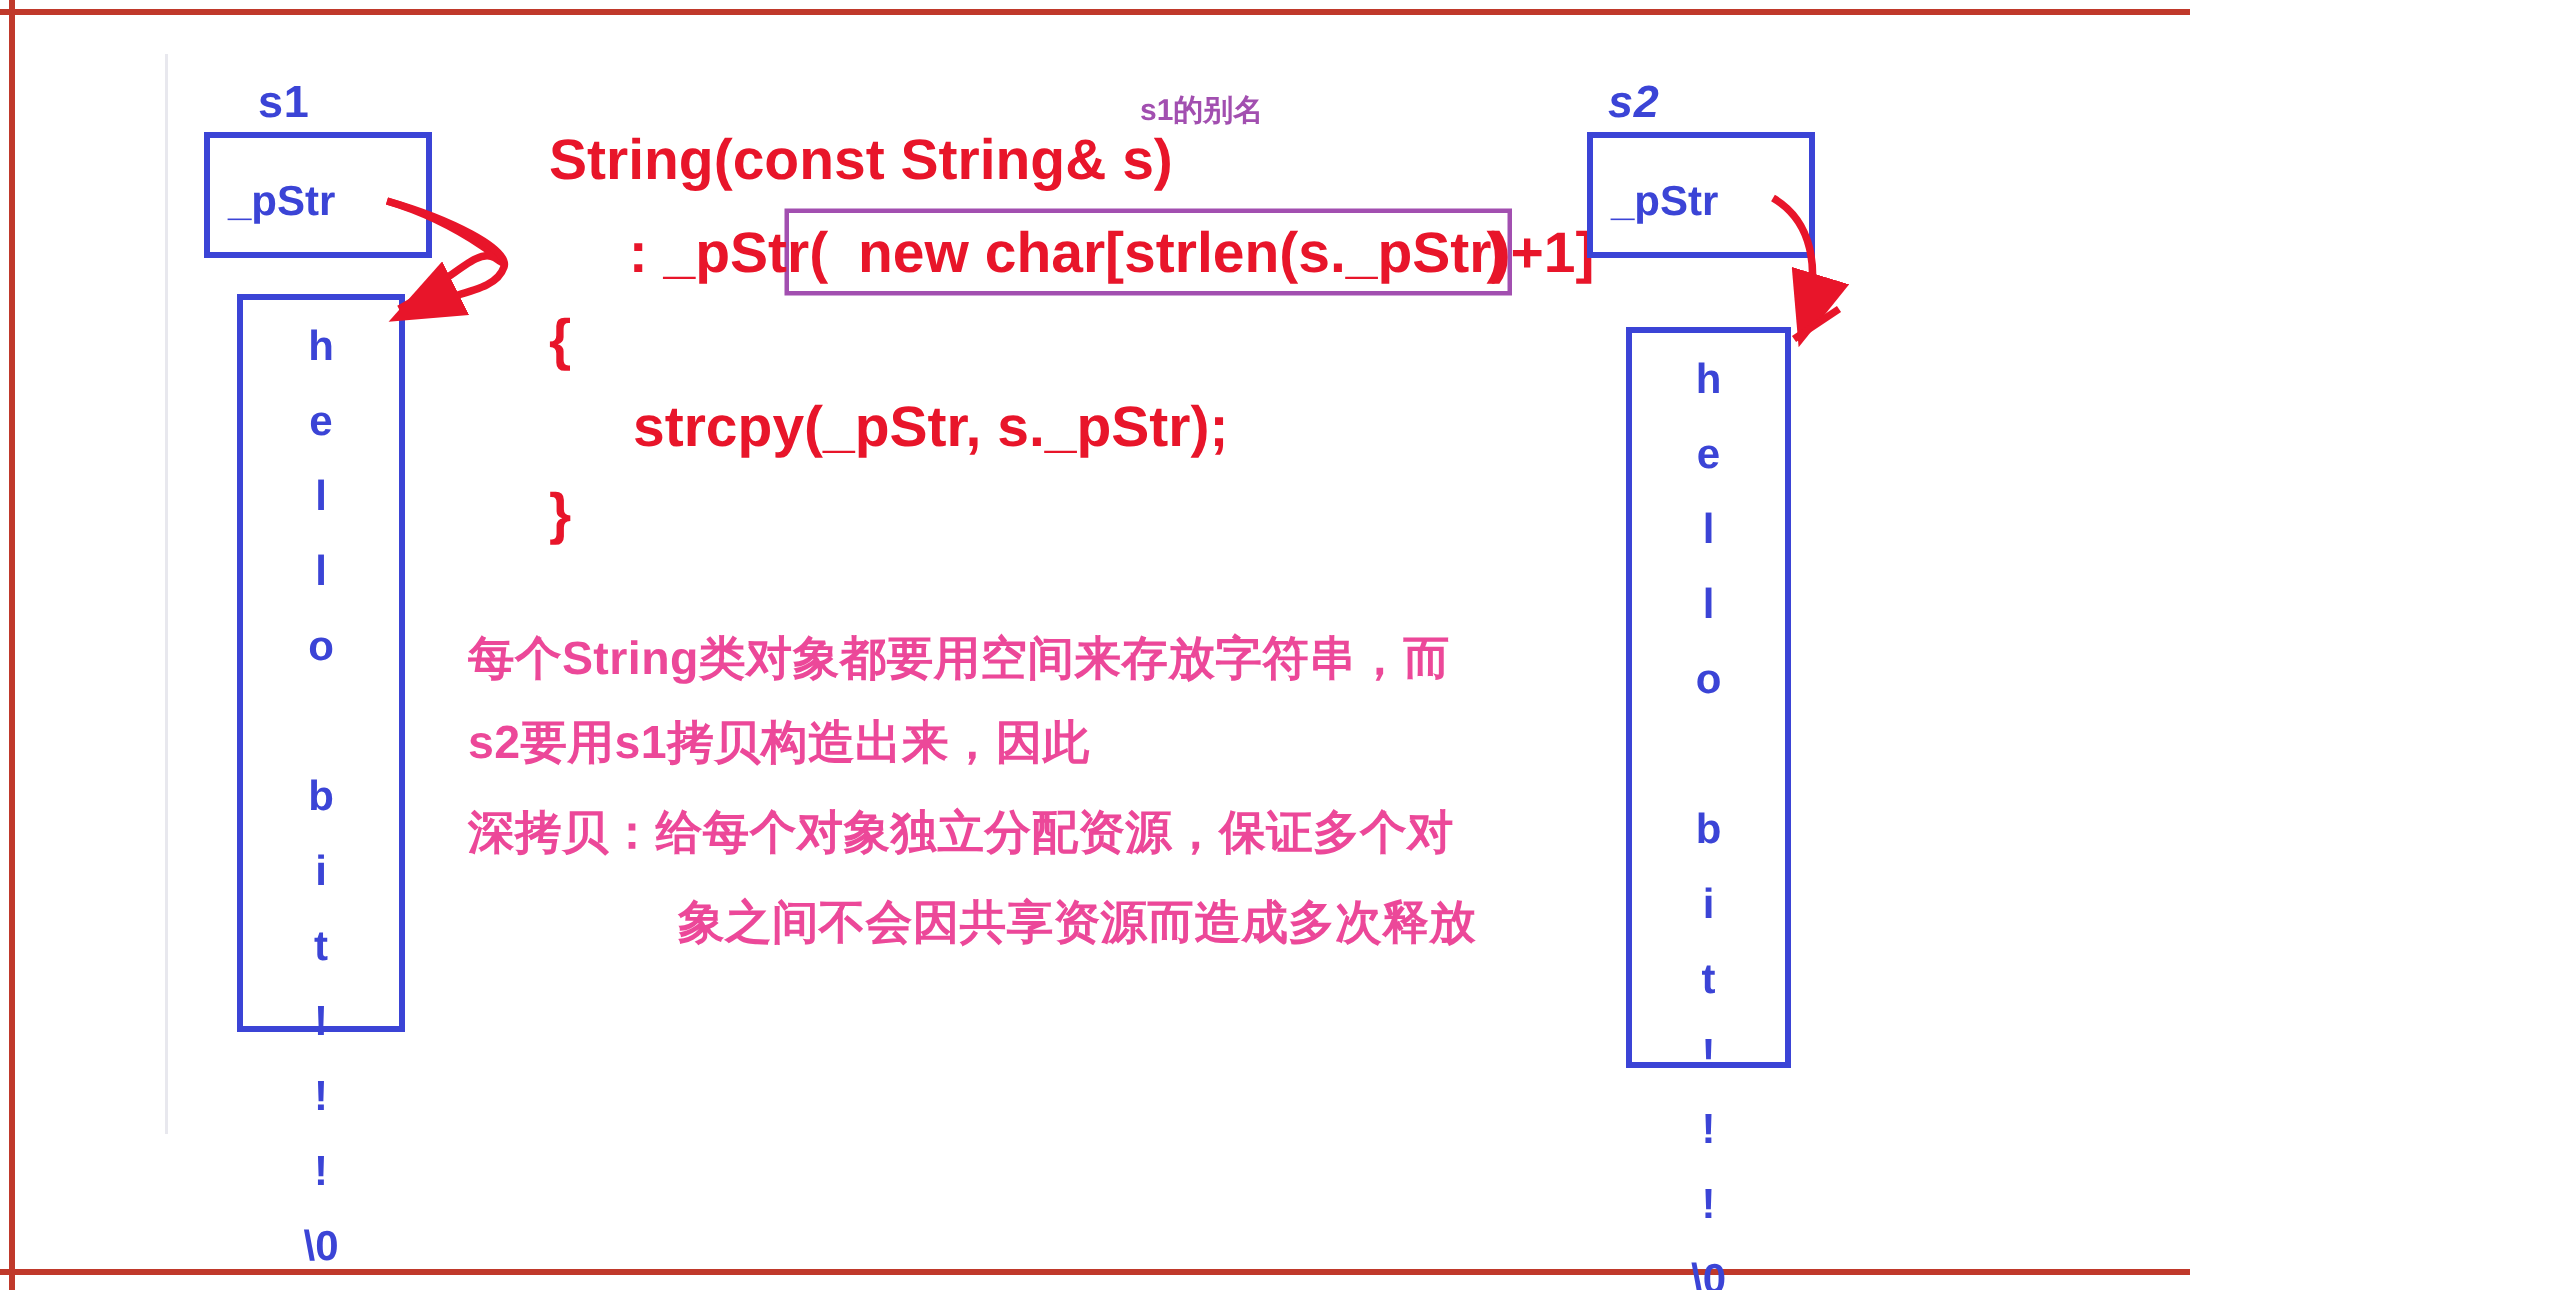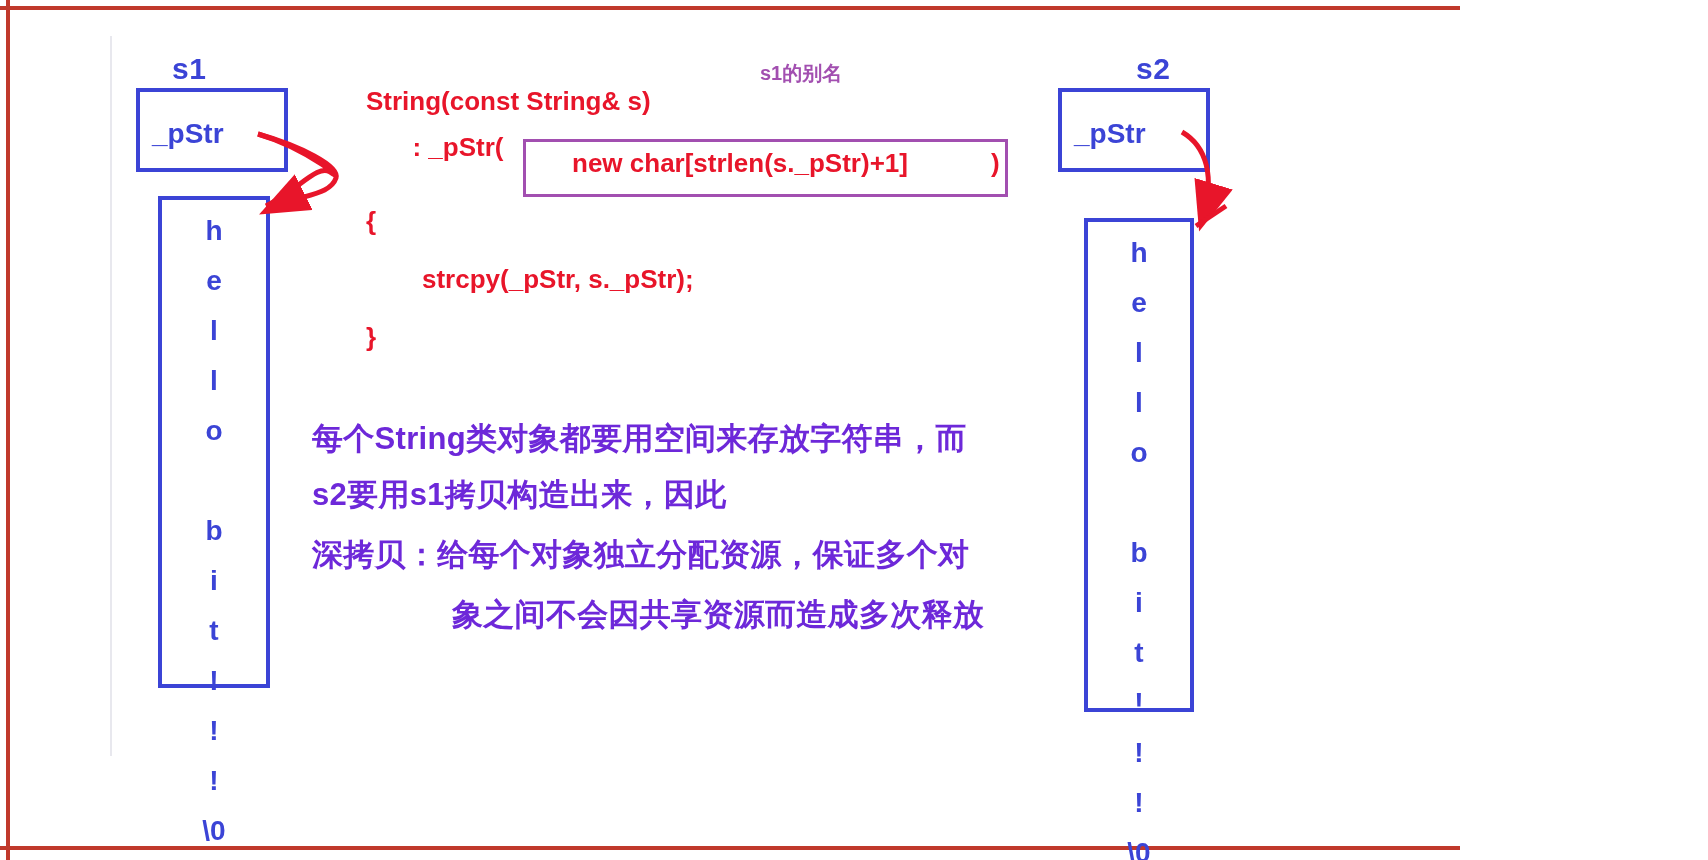--- a/index.html
+++ b/index.html
@@ -80,42 +80,42 @@
     align-items: center;
     justify-content: center;
     width: 100%;
   }
 
   
   .code-line {
     position: absolute;
     color: #e8152a;
     font-weight: bold;
-    font-size: 26px;
+    font-size: 38px;
     white-space: pre;
     font-family: "Liberation Sans", "DejaVu Sans", sans-serif;
   }
   .alias-note {
     position: absolute;
     color: #a24fb0;
     font-weight: bold;
     font-size: 20px;
     white-space: pre;
   }
   .highlight-box {
     position: absolute;
     border: 3px solid #a24fb0;
     box-sizing: border-box;
     background: transparent;
   }
 
   
   .purple-line {
     position: absolute;
-    color: #6d28d9;
+    color: #ec4899;
     font-weight: bold;
     font-size: 31px;
     white-space: pre;
     letter-spacing: 0.3px;
   }
 
   svg.overlay {
     position: absolute;
     left: 0; top: 0;
     width: 1708px;
@@ -154,36 +154,36 @@
       <div class="char-cell">!</div>
       <div class="char-cell">\0</div>
     </div>
 
   <div class="alias-note" style="left:760px; top:60px;">s1的别名</div>
 
   <div class="code-line" style="left:366px; top:86px;">String(const String&amp; s)</div>
 
   <div class="highlight-box" style="left:523px; top:139px; width:485px; height:58px;"></div>
 
-  <div class="code-line" style="left:398px; top:132px;text-align:center;">  : _pStr(</div>
+  <div class="code-line" style="left:398px; top:148px;text-align:center;">  : _pStr(</div>
   <div class="code-line" style="left:527px; top:148px;margin-left:45px;">new char[strlen(s._pStr)+1]</div>
   <div class="code-line" style="left:991px; top:148px;">)</div>
 
   <div class="code-line" style="left:366px; top:206px;">{</div>
 
   <div class="code-line" style="left:406px; top:264px;margin-left:16px;">strcpy(_pStr, s._pStr);</div>
 
   <div class="code-line" style="left:366px; top:322px;">}</div>
 
   <div class="purple-line" style="left:312px; top:418px;">每个String类对象都要用空间来存放字符串，而</div>
   <div class="purple-line" style="left:312px; top:474px;text-align:center;">s2要用s1拷贝构造出来，因此</div>
   <div class="purple-line" style="left:312px; top:534px;">深拷贝：给每个对象独立分配资源，保证多个对</div>
   <div class="purple-line" style="left:452px; top:594px;">象之间不会因共享资源而造成多次释放</div>
 
-  <div class="var-label" style="left:1136px; top:52px;">s2</div>
+  <div class="var-label" style="left:1072px; top:52px;font-style:italic;">s2</div>
 
   <div class="blue-box" style="left:1058px; top:88px; width:152px; height:84px;"></div>
   <div class="ptr-text" style="left:1074px; top:118px;">_pStr</div>
 
   <div class="blue-box" style="left:1084px; top:218px; width:110px; height:494px;"></div>
   <div class="char-col" id="s2-chars" style="left:1084px; top:228px; width:110px;">
       <div class="char-cell">h</div>
       <div class="char-cell">e</div>
       <div class="char-cell">l</div>
       <div class="char-cell">l</div>

